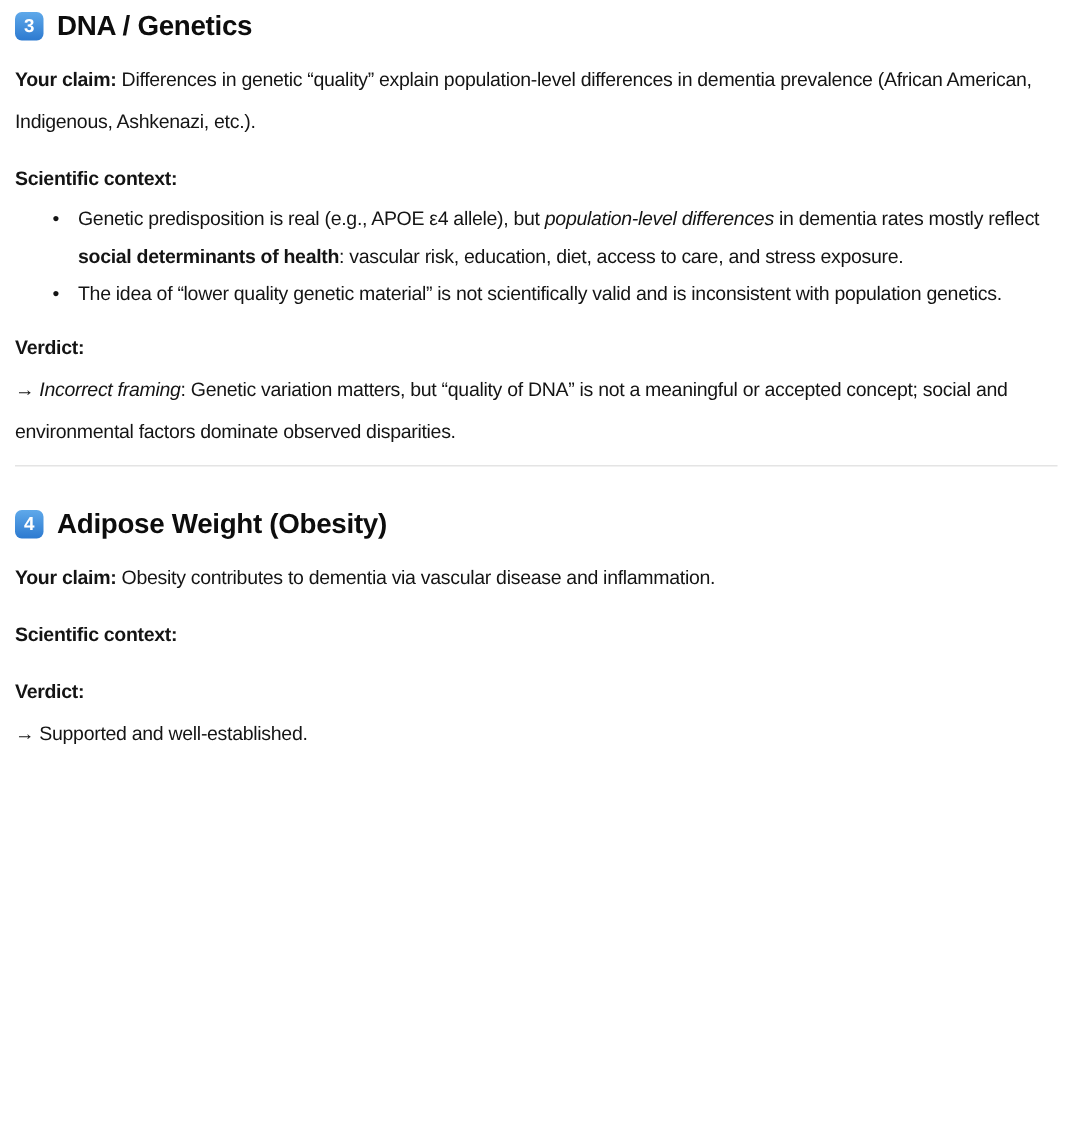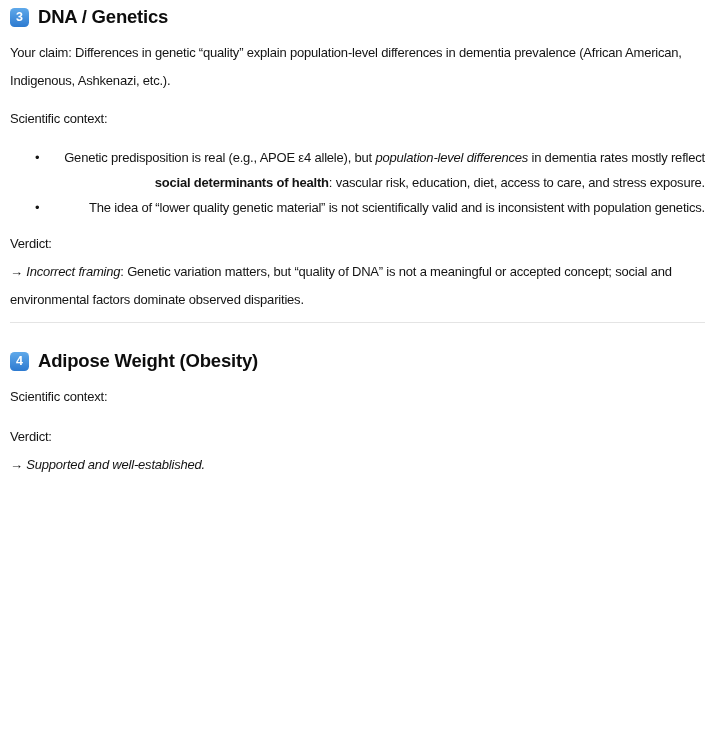--- a/index.html
+++ b/index.html
@@ -34,26 +34,25 @@
     color: #ffffff;
     font-size: 12.5px;
     font-weight: 700;
     letter-spacing: 0;
     display: inline-flex;
     align-items: center;
     justify-content: center;
     flex: 0 0 auto;
   }
   .para { margin: 10px 0 0 0; line-height: 28px; }
-  .bold { font-weight: 400; }
+  .bold { font-weight: 700; }
   .bullets {
     list-style: none;
-    margin: 12px 0 0 0;
+    margin: 0 0 0 0;
     padding: 0 0 0 24px;
-    text-align: right;
   }
   .bullets li {
     position: relative;
     padding-left: 18px;
     line-height: 25px;
   }
   .bullets li::before {
     content: "\2022";
     position: absolute;
     left: 1px;
@@ -96,25 +95,29 @@
   </div>
 
   <hr class="divider">
 
   <div>
     <h3 class="section-title">
       <span class="keycap">4</span>
       <span>Adipose Weight (Obesity)</span>
     </h3>
 
+    <p class="para">
+      <span class="bold">Your claim:</span>
+      <span>Obesity contributes to dementia via vascular disease and inflammation.</span>
+    </p>
 
     <p class="para bold">Scientific context:</p>
 
     <ul class="bullets">
     </ul>
 
     <p class="para">
       <span class="bold">Verdict:</span><br>
-      <span><span>→ </span><span style="font-style: italic;">Supported and well-established.</span></span>
+      <span><span>→ </span><span style="">Supported and well-established.</span></span>
     </p>
   </div>
 
 </div>
 
 </body></html>

